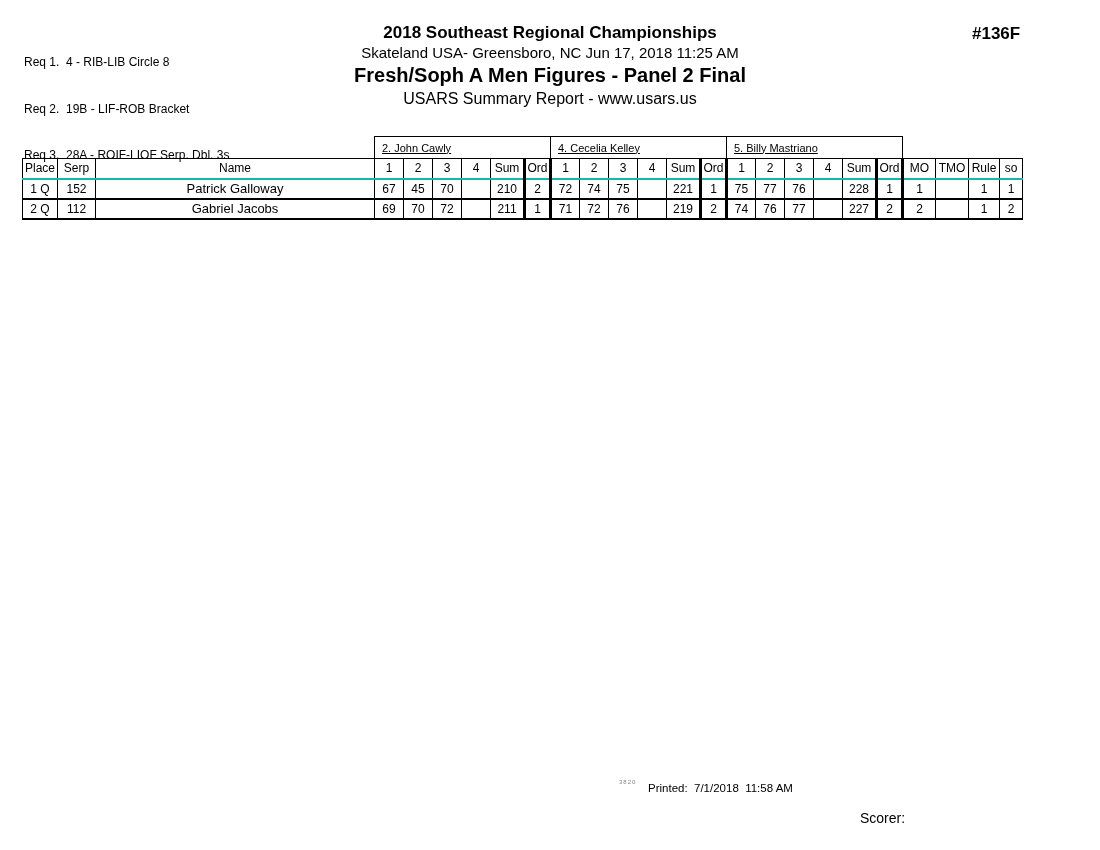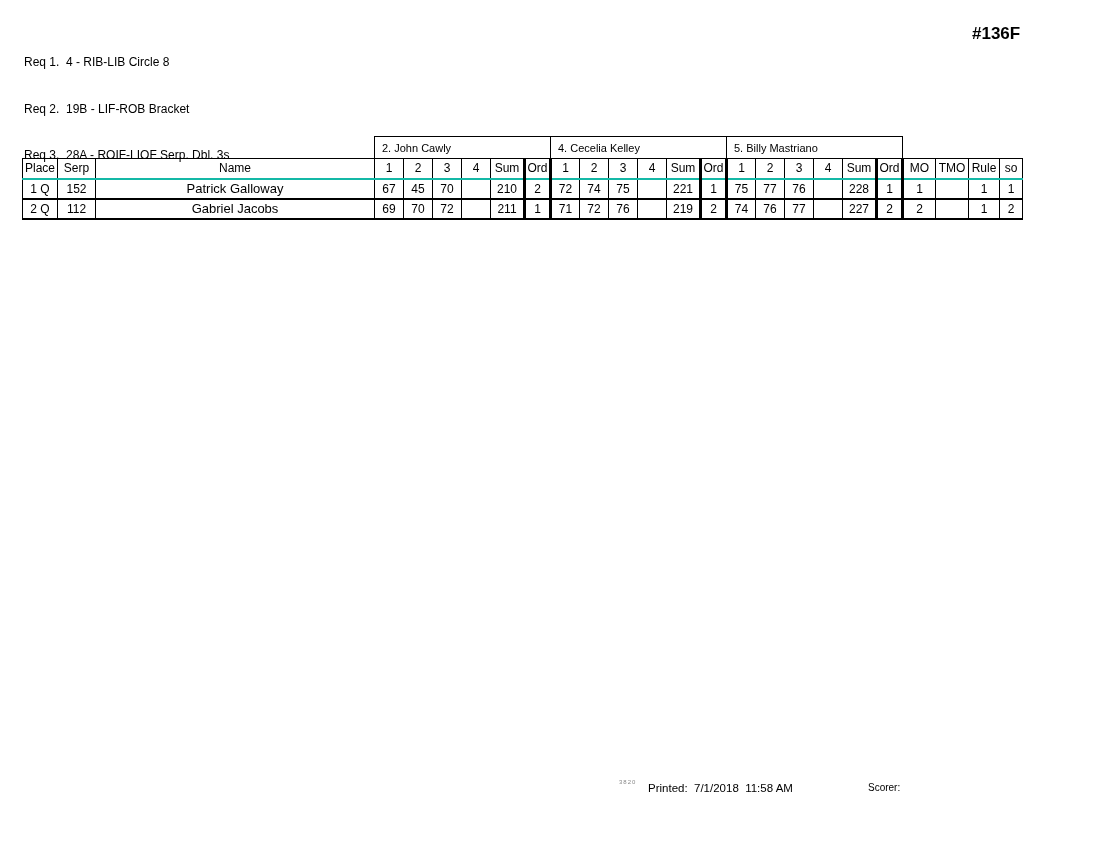--- a/index.html
+++ b/index.html
@@ -59,20 +59,21 @@
     font-weight: normal;
     vertical-align: middle;
     text-align: center;
   }
   tr.judge-row td { height: 22px; }
   tr.judge-row td.spacer { border: none; }
   tr.judge-row td.judge-name {
     font-size: 11px;
     text-align: left;
     padding-left: 7px;
+    text-decoration: underline;
   }
   tr.header-row th { border-bottom: 2px solid #14b8a6; }
   tr.data-row  td { border-bottom: 2px solid #000; }
   .h-name, .c-name { text-align: left; padding-left: 5px; }
   .c-place, .c-cont { font-weight: bold; }
   .c-name { font-weight: bold; font-size: 13px; }
   .sum { text-align: right; padding-right: 3px; }
   .ord { border-left: 3px solid #000 !important; border-right: 3px solid #000 !important; }
   td.ord { font-weight: bold; }
 
@@ -88,36 +89,41 @@
   .footer-printed {
     position: absolute;
     left: 648px;
     top: 782px;
     font-size: 11.5px;
     white-space: pre;
   }
   .footer-scorer {
     position: absolute;
     left: 860px;
-    top: 782px;
-    font-size: 10px;
-    margin-left: 8px;
+    top: 810px;
+    font-size: 14px;
   }
 </style>
 </head>
 <body>
 
 <div class="page">
 
   <div class="req-block">
     <div>Req 1.  4 - RIB-LIB Circle 8</div>
     <div>Req 2.  19B - LIF-ROB Bracket</div>
     <div>Req 3.  28A - ROIF-LIOF Serp. Dbl. 3s</div>
   </div>
 
+  <div class="title-block">
+    <div class="title-main">2018 Southeast Regional Championships</div>
+    <div class="title-sub">Skateland USA- Greensboro, NC  Jun 17, 2018  11:25 AM</div>
+    <div class="title-event">Fresh/Soph A Men Figures - Panel 2 Final</div>
+    <div class="title-report">USARS Summary Report - www.usars.us</div>
+  </div>
 
   <div class="doc-number">#136F</div>
 
   <table class="results">
     <colgroup>
       <col style="width:35px">
         <col style="width:38px">
         <col style="width:279px">
       <col style="width:29px">
         <col style="width:29px">

